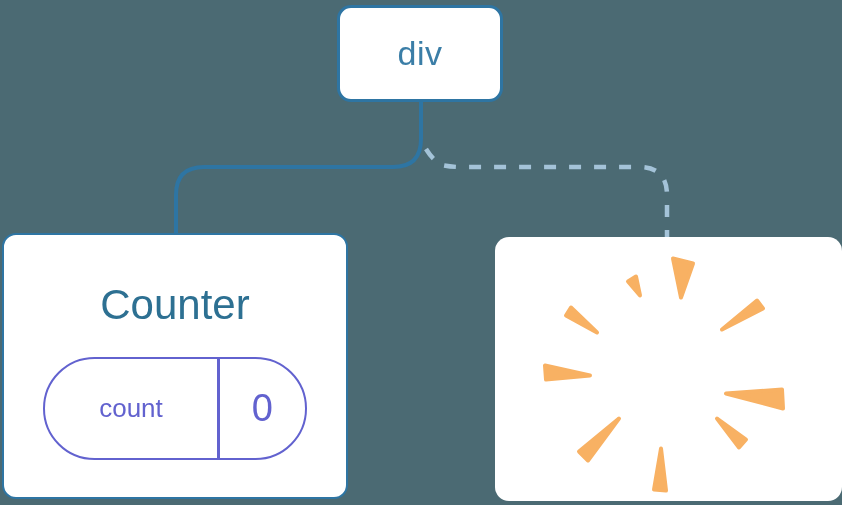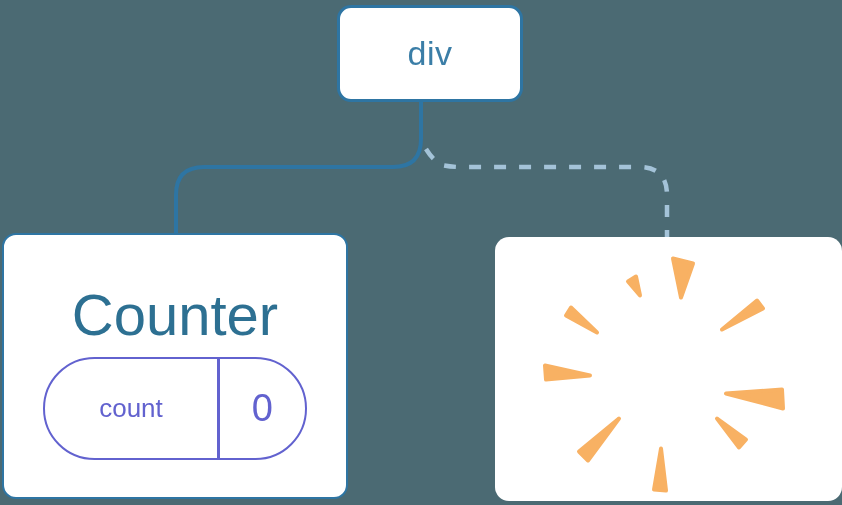--- a/index.html
+++ b/index.html
@@ -13,34 +13,34 @@
   }
   .connectors {
     position: absolute; left: 0; top: 0; width: 842px; height: 505px;
     pointer-events: none;
   }
   .node {
     position: absolute; background: #ffffff; border-radius: 14px;
     box-sizing: border-box;
   }
   .node-root {
-    left: 337px; top: 5px; width: 186px; height: 97px;
+    left: 337px; top: 5px; width: 166px; height: 97px;
     border: 3px solid #2E75A3;
     display: flex; align-items: center; justify-content: center;
   }
   .root-label {
     color: #3B7EA7; font-size: 34px; font-weight: 500; letter-spacing: 0.5px;
   }
   .node-counter {
     left: 2px; top: 233px; width: 346px; height: 266px;
     border: 2.5px solid #2E75A3;
   }
   .counter-title {
     margin-top: 46px; text-align: center;
-    color: #2D7092; font-size: 58px; font-weight: 500;
+    color: #2D7092; font-size: 42px; font-weight: 500;
   }
   .state-pill {
     position: absolute; left: 39px; top: 122px; width: 264px; height: 103px;
     border: 2.5px solid #6262CF; border-radius: 52px;
     display: flex; align-items: stretch; box-sizing: border-box;
     background: #ffffff;
   }
   .state-key {
     flex: 0 0 172px; display: flex; align-items: center; justify-content: center;
     color: #6262CF; font-size: 26px;

